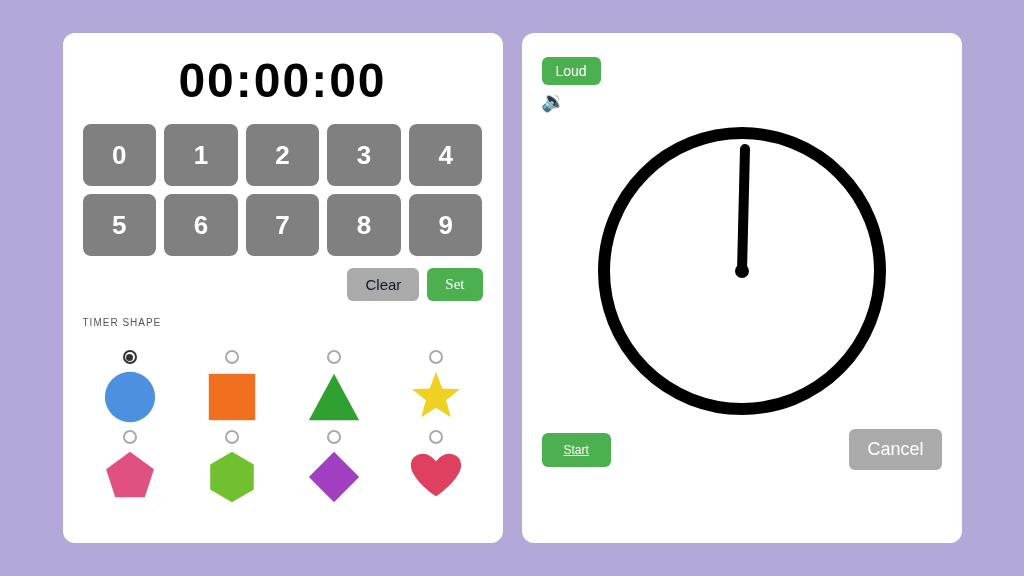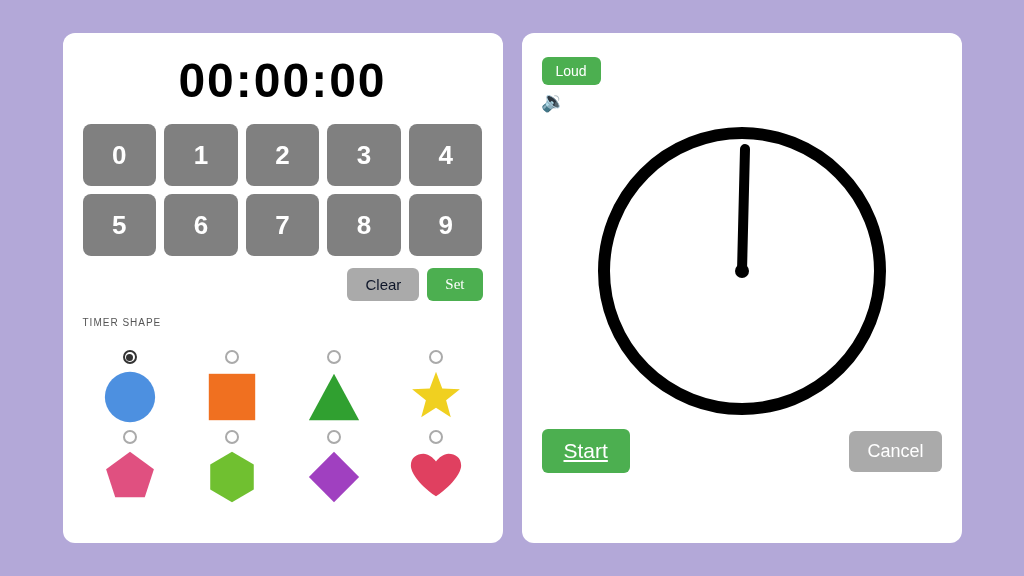--- a/index.html
+++ b/index.html
@@ -167,21 +167,21 @@
       justify-content: space-between;
       align-items: center;
       margin-top: 8px;
     }
     .start-btn {
       background: #4caf50;
       color: white;
       border: none;
       border-radius: 6px;
       padding: 10px 22px;
-      font-size: 21px;
+      font-size: 12px;
       cursor: pointer;
       text-decoration: underline;
     }
     .cancel-btn {
       background: #aaa;
       color: white;
       border: none;
       border-radius: 6px;
       padding: 10px 18px;
       font-size: 18px;

